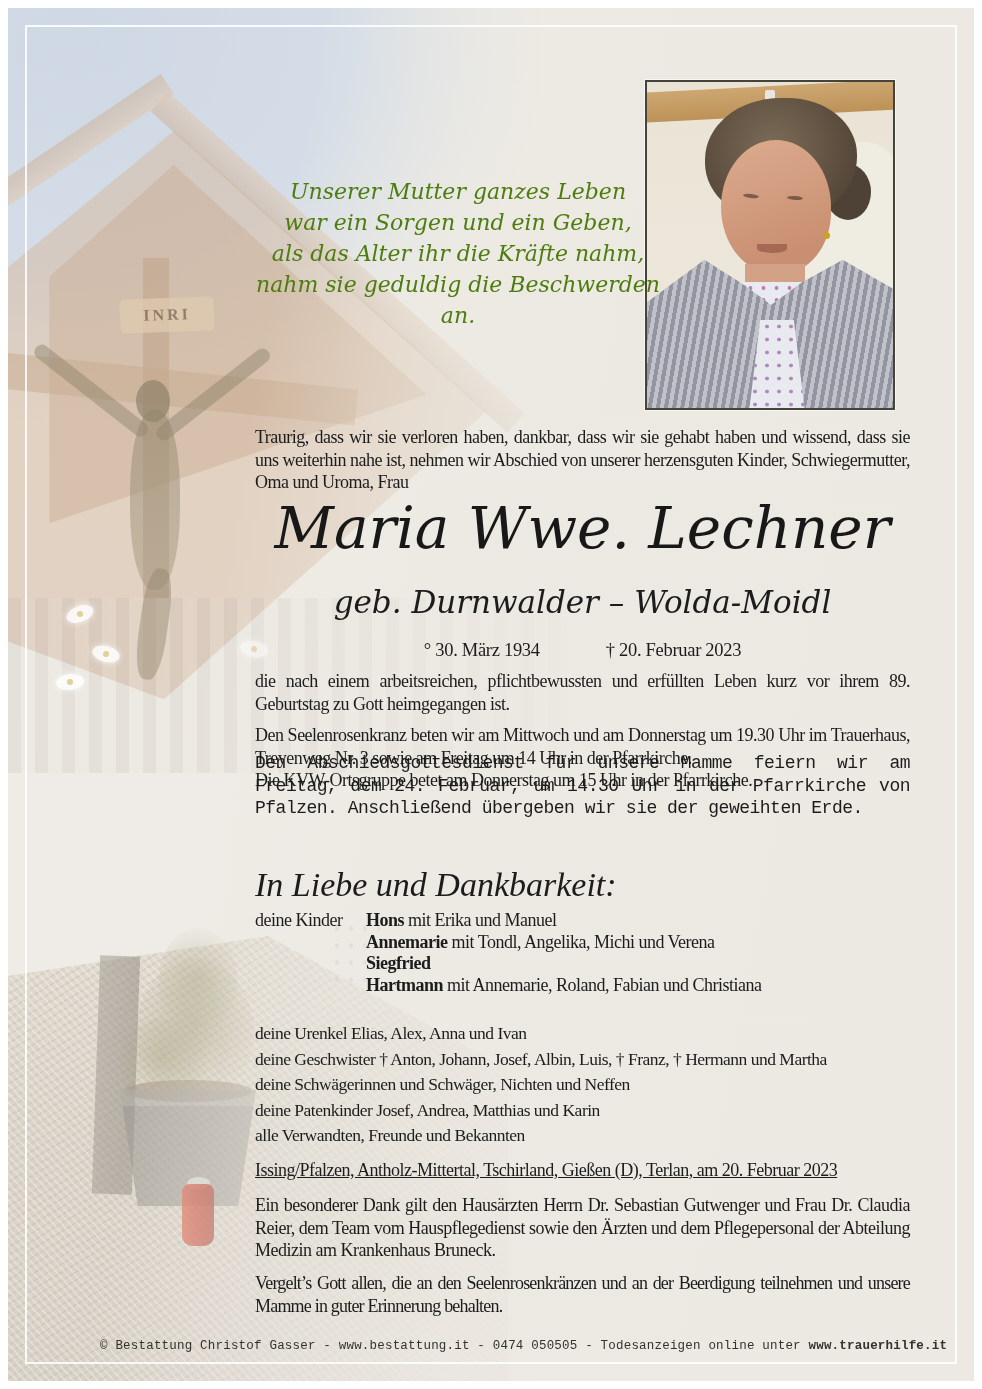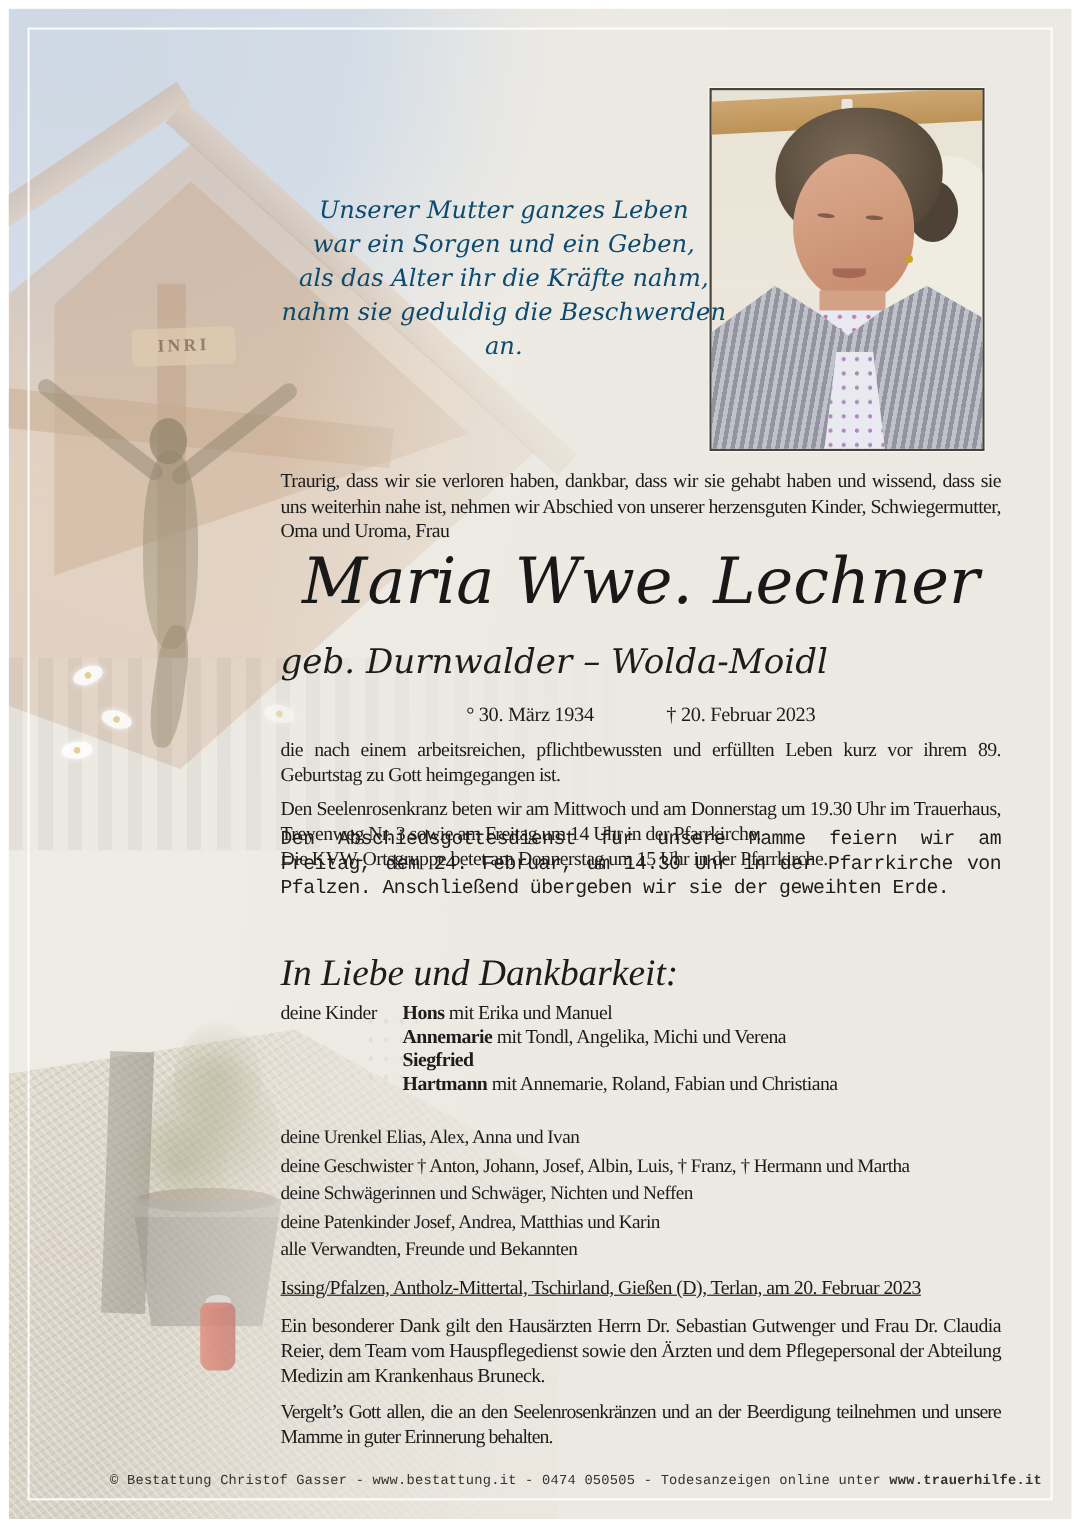--- a/index.html
+++ b/index.html
@@ -91,27 +91,27 @@
   .cardigan{position:absolute;left:-4px;top:168px;width:256px;height:162px;
        background:repeating-linear-gradient(100deg,#9295a0 0 4px,#c0c1c9 4px 8px);
        clip-path:polygon(0 34%,24% 6%,40% 22%,50% 34%,62% 20%,78% 6%,100% 26%,100% 100%,0 100%);}
   .cardigan-gap{position:absolute;left:102px;top:238px;width:56px;height:92px;background:#e8eaf0;
        background-image:radial-gradient(circle,rgba(150,96,168,.7) 1.6px,rgba(0,0,0,0) 2.2px);background-size:12px 13px;
        clip-path:polygon(20% 0,80% 0,100% 100%,0 100%);}
 
   
   .txt{position:absolute;z-index:5;}
   .script{font-family:"DejaVu Serif","Liberation Serif",serif;font-style:italic;}
-  .poem{left:240px;top:168px;width:420px;text-align:center;font-size:22px;line-height:31px;color:#0c4a6e;font-style:italic;}
+  .poem{left:240px;top:168px;width:420px;text-align:center;font-size:22px;line-height:31px;color:#4d7c0f;font-style:italic;}
   .poem span{display:block;}
   .col{left:247px;width:655px;}
   .body-text{font-size:18px;line-height:22.5px;letter-spacing:-0.5px;text-align:justify;}
   .intro{top:418px;}
   .name{top:488px;text-align:center;font-size:58px;line-height:64px;color:#181818;}
-  .maiden{top:576px;font-size:31px;}
+  .maiden{top:576px;text-align:center;font-size:31px;}
   .dates{top:632px;display:flex;justify-content:center;gap:66px;font-size:18.5px;letter-spacing:-0.3px;}
   .p1{top:662px;}
   .p2{top:716px;}
   .p2 .sub{display:block;}
   .p3{top:744px;font-family:Liberation Mono, monospace;}
   .closing{top:858px;font-size:34px;font-family:Liberation Serif, serif;}
   .children{top:902px;font-size:18px;line-height:21.6px;letter-spacing:-0.5px;}
   .children .row{display:flex;}
   .children .label{width:111px;flex:0 0 111px;}
   .children b{font-weight:700;}

